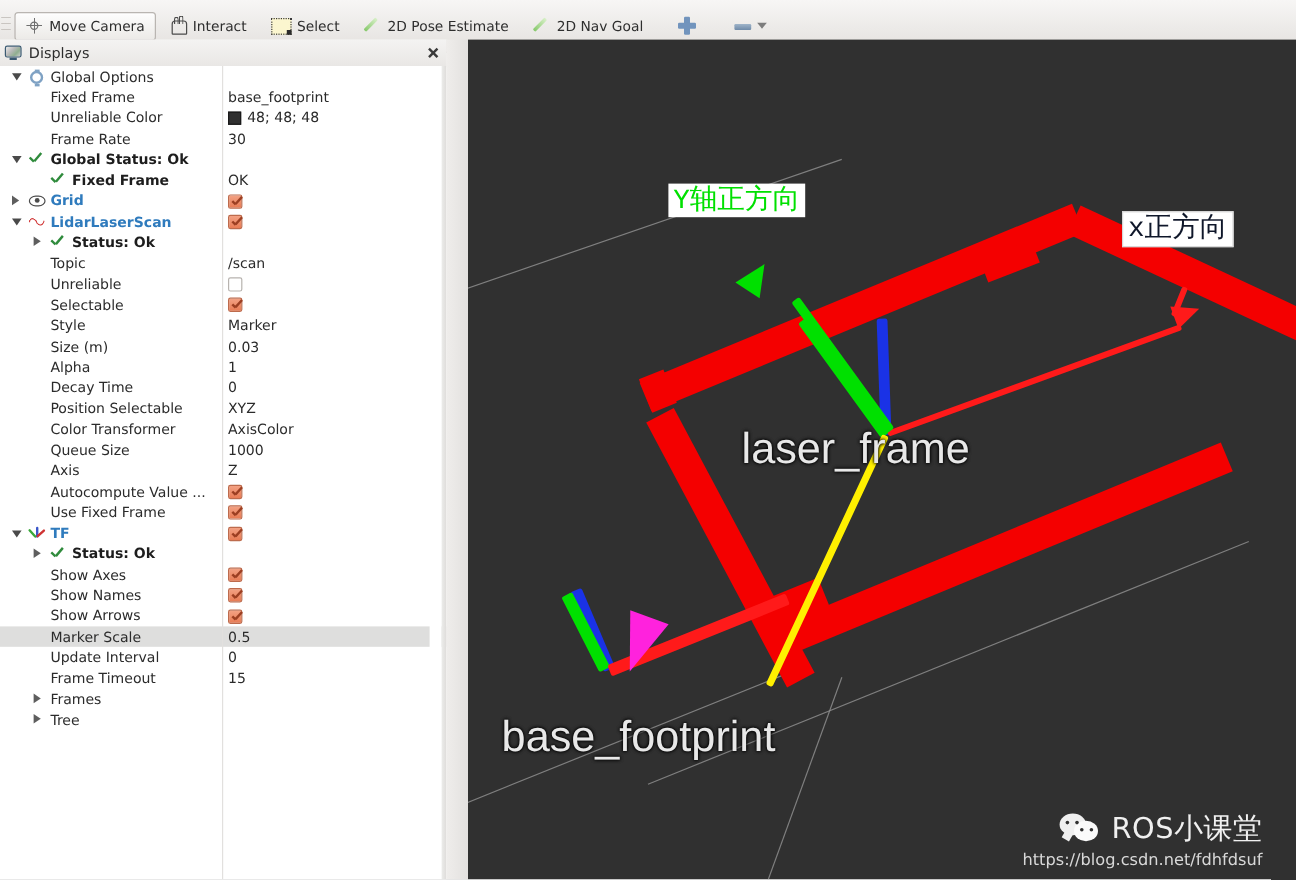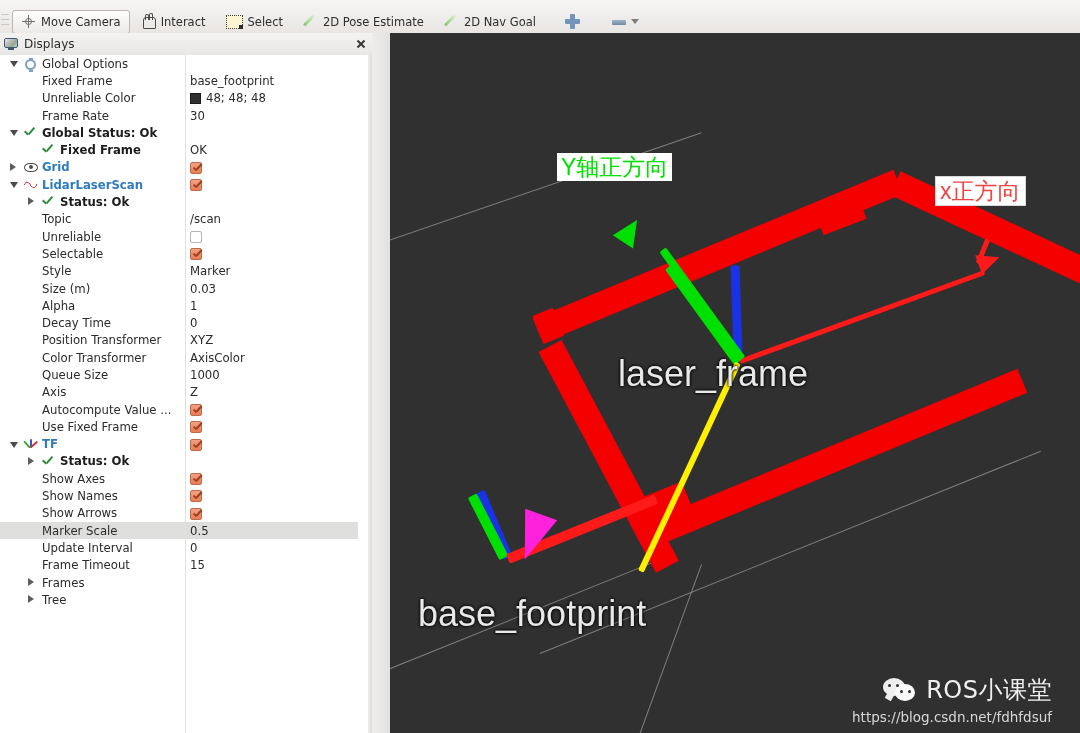--- a/index.html
+++ b/index.html
@@ -170,21 +170,21 @@
 
   
   .axbar{position:absolute;transform-origin:left center;border-radius:2px;}
   .arrowhead{position:absolute;width:0;height:0;transform-origin:center center;}
 
   .frame-label{position:absolute;color:#e8e8e8;font-size:36px;white-space:nowrap;
     font-family:"Liberation Sans","DejaVu Sans",sans-serif;
     text-shadow:0 0 3px #000,0 0 3px #000;}
 
   .anno{position:absolute;background:#ffffff;padding:1px 4px;font-size:23px;
-    line-height:1.15;font-family:Liberation Sans, sans-serif;white-space:nowrap;}
+    line-height:1.15;font-family:Liberation Mono, monospace;white-space:nowrap;}
   .anno.green{color:#00e000;}
   .anno.red{color:#ee0000;border:1px solid #d8d8d8;}
 
   
   #watermark{position:absolute;right:28px;bottom:8px;text-align:right;color:#f0f0f0;}
   #wm-row{display:flex;align-items:center;justify-content:flex-end;}
   #wm-text{font-size:24px;letter-spacing:.5px;font-family:"DejaVu Sans",sans-serif;}
   #wm-url{font-size:13.5px;color:#d8d8d8;margin-top:3px;font-family:"DejaVu Sans",sans-serif;}
   .wechat{position:relative;width:34px;height:25px;margin-right:9px;flex:0 0 34px;}
   .wechat .b1,.wechat .b2{position:absolute;border-radius:50%;background:#efefef;}
@@ -313,21 +313,21 @@
           </div>
           <div class="row">
             <span class="name" style="left: 42px;">Alpha</span>
             <span class="val">1</span>
           </div>
           <div class="row">
             <span class="name" style="left: 42px;">Decay Time</span>
             <span class="val">0</span>
           </div>
           <div class="row">
-            <span class="name" style="left: 42px;">Position Transformer</span>
+            <span class="name" style="left: 42px;">Position Selectable</span>
             <span class="val">XYZ</span>
           </div>
           <div class="row">
             <span class="name" style="left: 42px;">Color Transformer</span>
             <span class="val">AxisColor</span>
           </div>
           <div class="row">
             <span class="name" style="left: 42px;">Queue Size</span>
             <span class="val">1000</span>
           </div>
@@ -437,21 +437,21 @@
     <div class="axbar" style="left:118px;top:520px;width:72px;height:10px;background:#1a32e6;transform:rotate(-113deg);"></div>
     <div class="axbar" style="left:114px;top:520px;width:70px;height:10px;background:#00e000;transform:rotate(-117deg);"></div>
     <div class="axbar" style="left:118px;top:521px;width:160px;height:10px;background:#ff1a1a;transform:rotate(-22deg);"></div>
 
     <div class="arrowhead" style="left:126px;top:480px;border-bottom:48px solid #ff22dd;border-left:17px solid transparent;border-right:17px solid transparent;transform:rotate(200deg);"></div>
 
     <div class="frame-label" style="left:228px;top:320px;">laser_frame</div>
     <div class="frame-label" style="left:28px;top:560px;">base_footprint</div>
 
     <div class="anno green" style="left: 167px; top: 120px; color: rgb(0, 224, 0);">Y轴正方向</div>
-    <div class="anno red" style="left: 545px; top: 143px; color: #ef4444;">x正方向</div>
+    <div class="anno red" style="left: 545px; top: 143px; color: #0f172a;">x正方向</div>
 
     <div id="watermark">
       <div id="wm-row">
         <span class="wechat">
           <span class="b1"></span>
             <span class="b2"></span>
           <span class="d" style="left:5px;top:6px"></span>
           <span class="d" style="left:13px;top:6px"></span>
           <span class="d" style="left:17px;top:12px"></span>
           <span class="d" style="left:25px;top:12px"></span>

